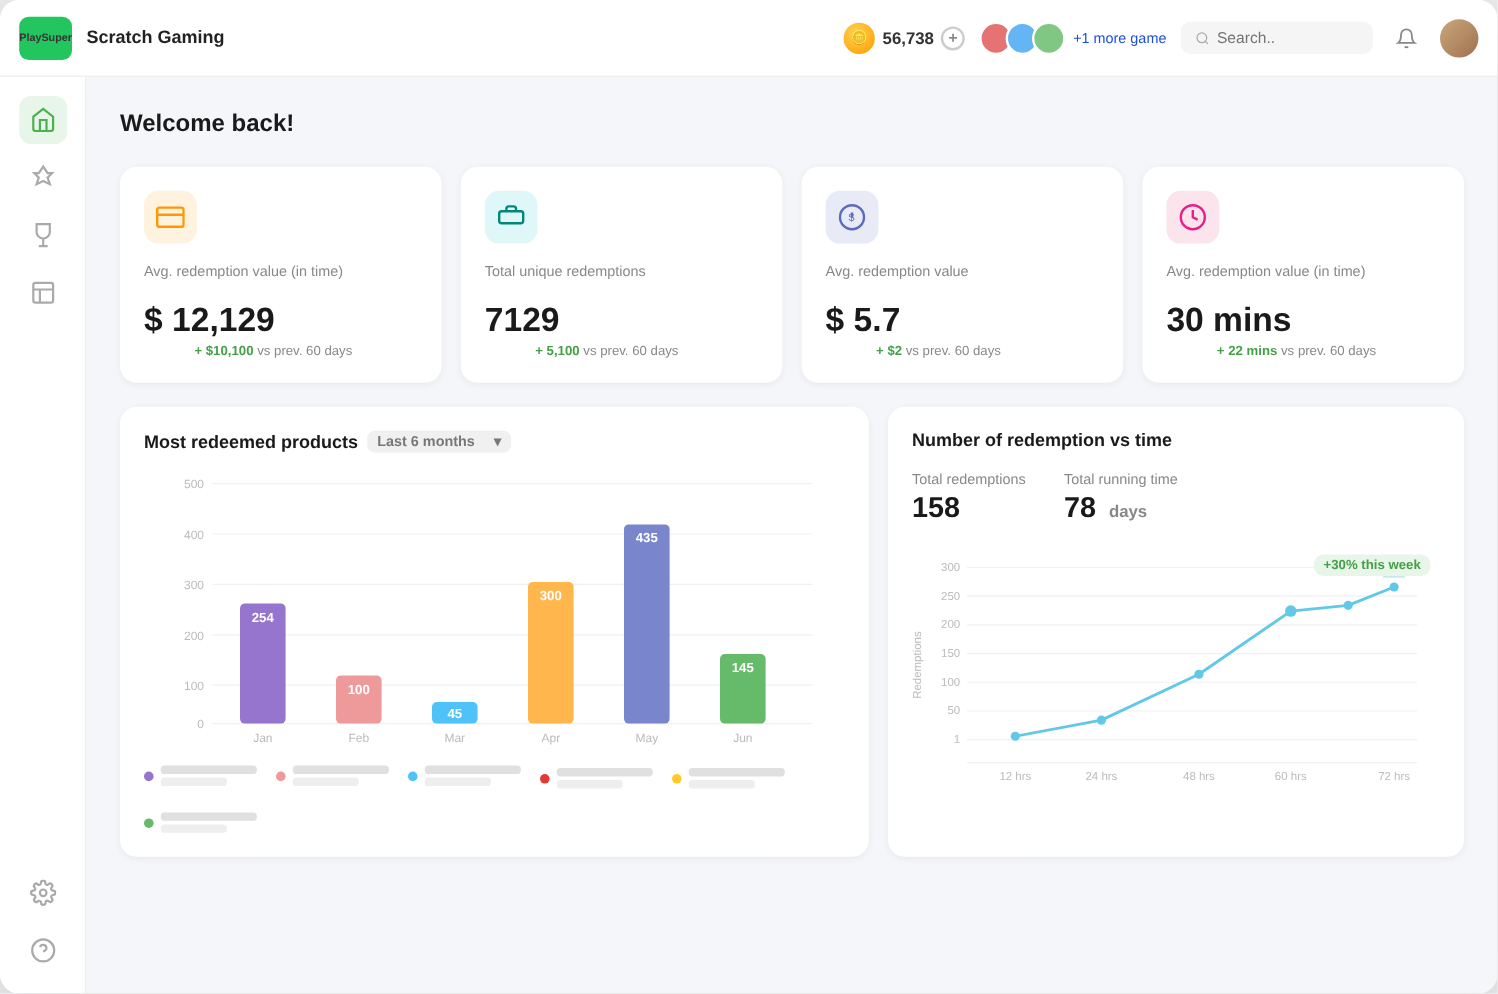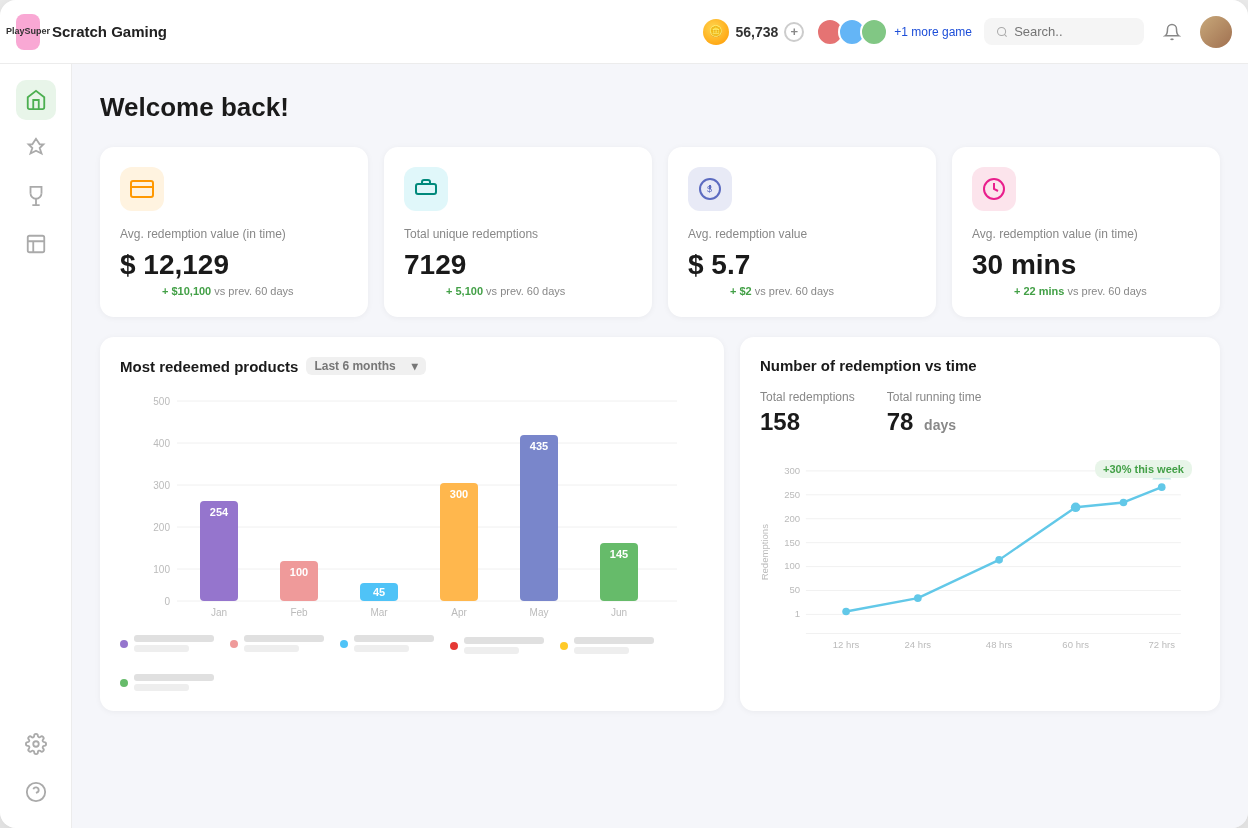--- a/index.html
+++ b/index.html
@@ -1,20 +1,20 @@
 <!DOCTYPE html>
 <html><head>
   <meta charset="utf-8">
   <style>
     * { box-sizing: border-box; margin: 0; padding: 0; }
     body { font-family: -apple-system, BlinkMacSystemFont, 'Segoe UI', sans-serif; background: #f0f0f0; display: flex; justify-content: center; align-items: center; min-height: 100vh; }
     .window { width: 1248px; height: 828px; background: #f0f0f0; border-radius: 16px; overflow: hidden; display: flex; flex-direction: column; box-shadow: 0 8px 40px rgba(0,0,0,0.18); }
     
     .header { height: 64px; background: #fff; display: flex; align-items: center; padding: 0 16px; gap: 12px; border-bottom: 1px solid #ececec; flex-shrink: 0; }
-    .logo { width: 24px; height: 36px; background: #f9a8d4; border-radius: 8px; display: flex; align-items: center; justify-content: center; font-size: 9px; font-weight: 700; color: #333; line-height: 1.1; text-align: center; flex-shrink: 0; }
+    .logo { width: 44px; height: 36px; background: #22c55e; border-radius: 8px; display: flex; align-items: center; justify-content: center; font-size: 9px; font-weight: 700; color: #333; line-height: 1.1; text-align: center; flex-shrink: 0; }
     .app-title { font-size: 15px; font-weight: 600; color: #222; flex: 1; }
     .header-points { display: flex; align-items: center; gap: 6px; font-size: 14px; font-weight: 600; color: #333; }
     .coin-icon { width: 26px; height: 26px; background: radial-gradient(circle at 40% 35%, #ffd54f, #ff9800); border-radius: 50%; display: flex; align-items: center; justify-content: center; font-size: 11px; }
     .plus-btn { width: 20px; height: 20px; border-radius: 50%; border: 2px solid #ccc; display: flex; align-items: center; justify-content: center; font-size: 13px; color: #888; cursor: pointer; }
     .avatars-group { display: flex; align-items: center; gap: -4px; }
     .avatar-stack { display: flex; }
     .avatar-sm { width: 28px; height: 28px; border-radius: 50%; border: 2px solid #fff; margin-left: -6px; overflow: hidden; }
     .avatar-sm:first-child { margin-left: 0; }
     .avatar-a { background: #e57373; }
     .avatar-b { background: #64b5f6; }
@@ -30,31 +30,31 @@
 
     
     .sidebar { width: 72px; background: #fff; display: flex; flex-direction: column; align-items: center; padding: 16px 0; gap: 8px; border-right: 1px solid #ececec; flex-shrink: 0; }
     .sidebar-icon { width: 40px; height: 40px; border-radius: 10px; display: flex; align-items: center; justify-content: center; cursor: pointer; }
     .sidebar-icon.active { background: #e8f5e9; }
     .sidebar-icon svg { width: 22px; height: 22px; }
     .sidebar-bottom { margin-top: auto; display: flex; flex-direction: column; align-items: center; gap: 8px; }
 
     
     .content { flex: 1; padding: 28px 28px 20px 28px; overflow-y: auto; background: #f5f6fa; }
-    .welcome { font-size: 26px; font-weight: 700; color: #1a1a1a; margin-bottom: 24px; }
+    .welcome { font-size: 20px; font-weight: 700; color: #1a1a1a; margin-bottom: 24px; }
 
     
     .stats-row { display: grid; grid-template-columns: repeat(4, 1fr); gap: 16px; margin-bottom: 20px; }
     .stat-card { background: #fff; border-radius: 14px; padding: 20px; box-shadow: 0 1px 6px rgba(0,0,0,0.05); }
     .stat-icon { width: 44px; height: 44px; border-radius: 12px; display: flex; align-items: center; justify-content: center; margin-bottom: 16px; font-size: 20px; }
     .stat-icon.orange { background: #fff3e0; }
     .stat-icon.teal { background: #e0f7fa; }
     .stat-icon.blue { background: #e8eaf6; }
     .stat-icon.pink { background: #fce4ec; }
-    .stat-label { font-size: 12px; color: #888; margin-bottom: 8px; }
+    .stat-label { font-size: 12px; color: #888; margin-bottom: 18px; }
     .stat-value { font-size: 28px; font-weight: 700; color: #1a1a1a; margin-bottom: 4px; }
     .stat-change { font-size: 11px; }
     .stat-change .pos { color: #43a047; font-weight: 600; margin-left: 42px; }
     .stat-change .neutral { color: #888; }
 
     
     .panels-row { display: grid; grid-template-columns: 1fr 480px; gap: 16px; }
     .panel { background: #fff; border-radius: 14px; padding: 20px; box-shadow: 0 1px 6px rgba(0,0,0,0.05); }
 
     

